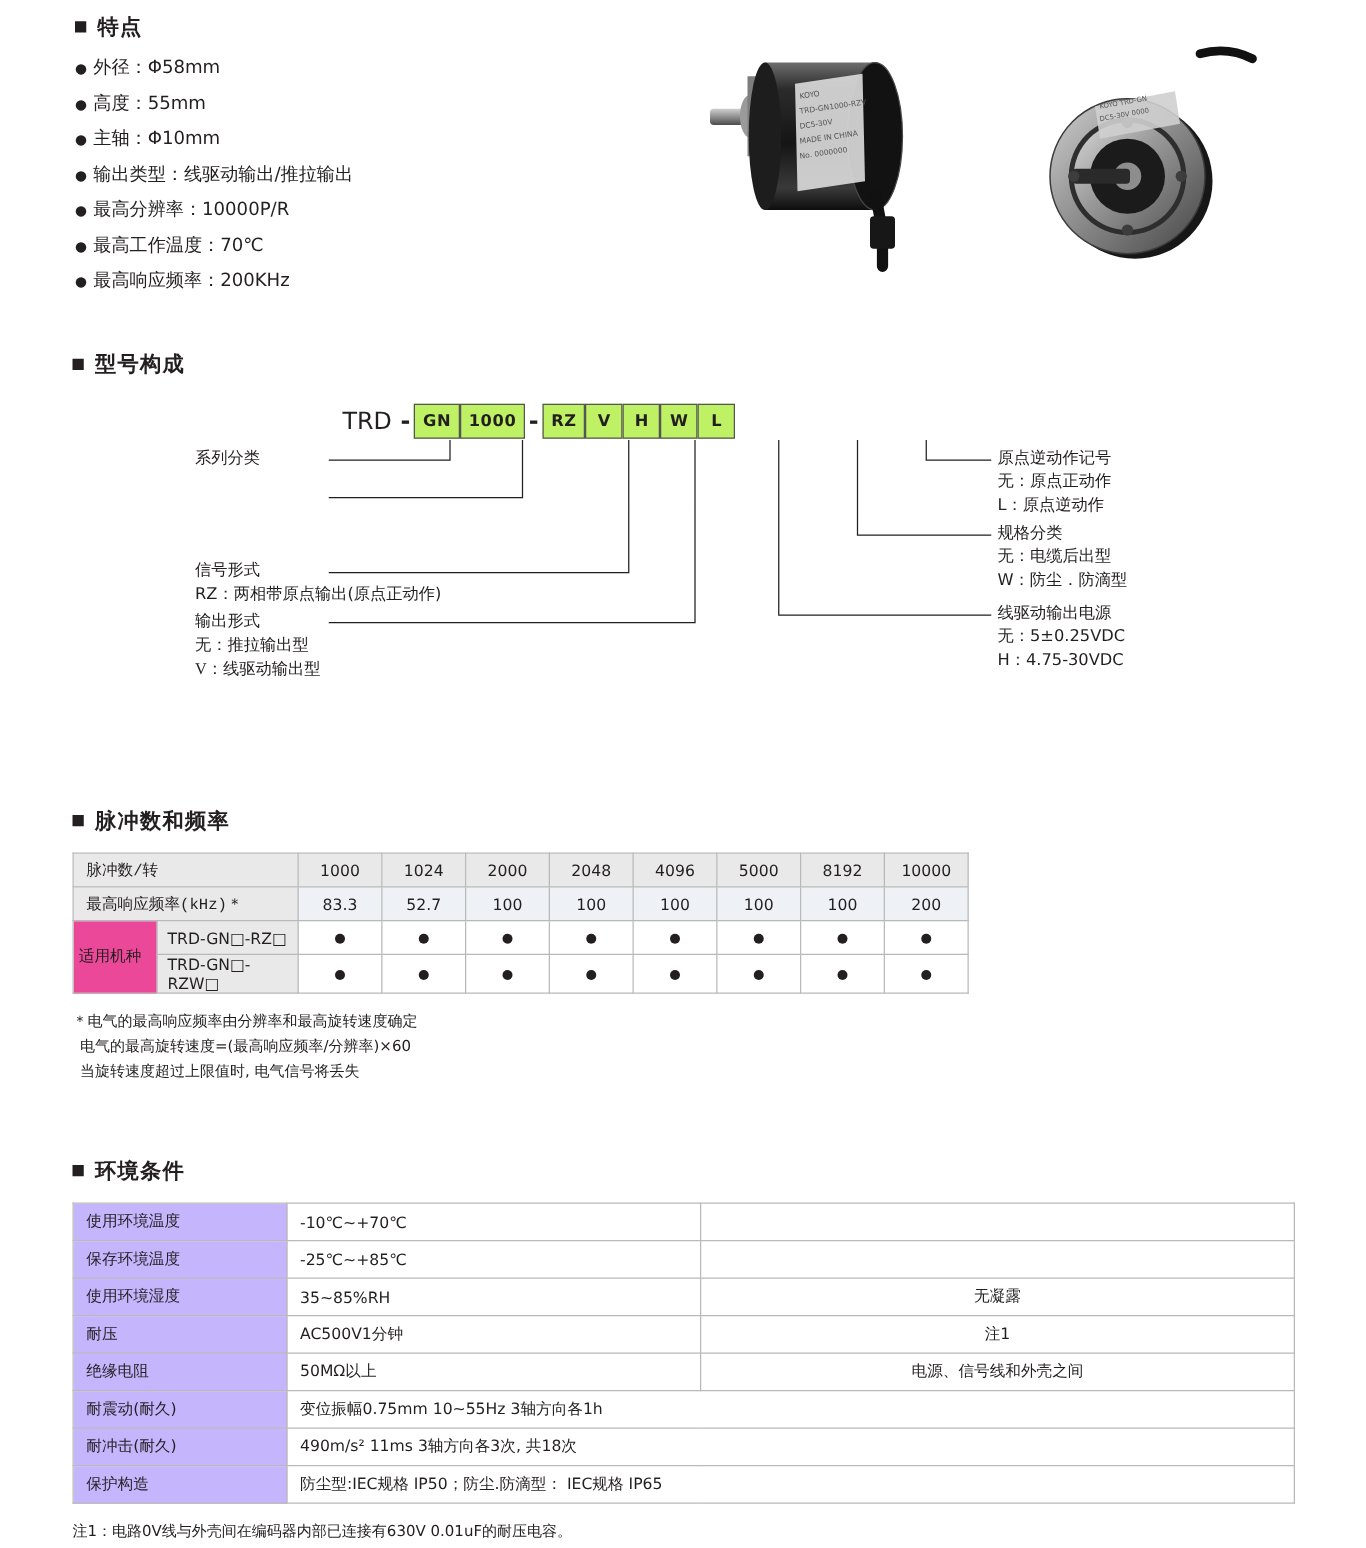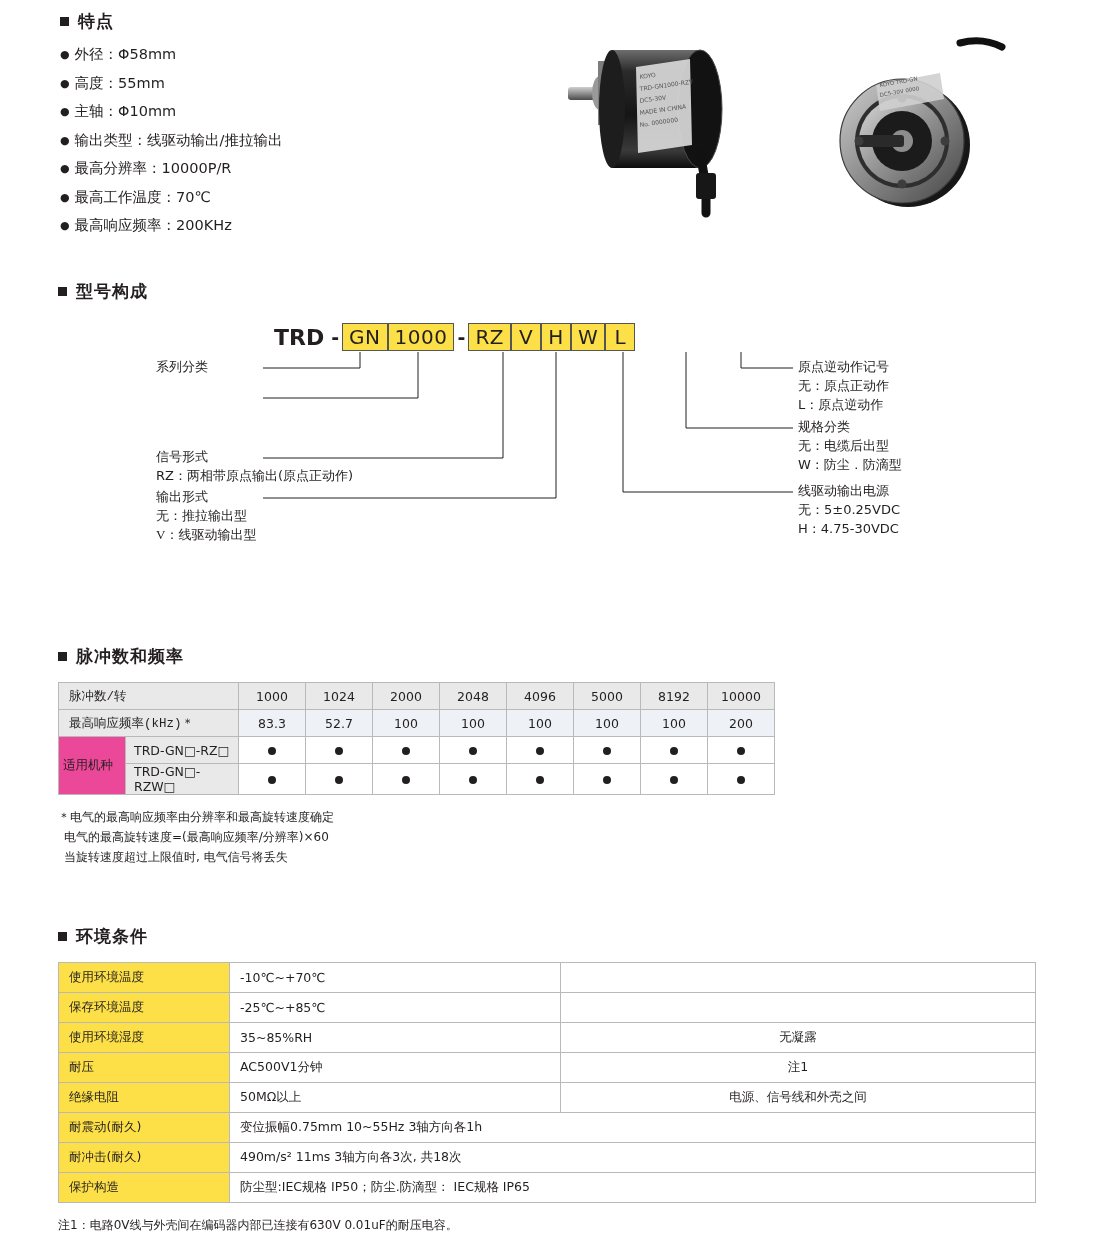--- a/index.html
+++ b/index.html
@@ -22,22 +22,22 @@
   #features .item{display:flex;align-items:flex-start;margin-bottom:9px;font-size:14.5px;line-height:1.35;}
   #features .dot{font-size:11px;line-height:19px;margin-right:5px;}
 
   
   #photos{position:absolute;left:540px;top:25px;width:510px;height:195px;}
 
   
   #modelsec{position:absolute;left:58px;top:280px;width:980px;}
   #codeRow{position:absolute;left:212px;top:42px;display:flex;align-items:center;height:30px;}
   #codeRow .seg{border:1px solid #555;height:28px;min-width:30px;display:flex;align-items:center;justify-content:center;
-      font-size:20px;font-weight:normal;padding:0 6px;box-sizing:border-box;background:#fde047;letter-spacing:0.5px;}
-  #codeRow .plain{font-size:22px;font-weight:bold;padding:0 4px;}
+      font-size:13px;font-weight:bold;padding:0 6px;box-sizing:border-box;background:#bef264;letter-spacing:0.5px;}
+  #codeRow .plain{font-size:19px;font-weight:normal;padding:0 4px;}
   #codeRow .dash{font-size:19px;font-weight:bold;padding:0 3px;}
 
   .callout{position:absolute;font-size:13px;line-height:1.45;}
   .callout .ttl{}
   #modelsec svg.lines{position:absolute;left:0;top:0;width:980px;height:260px;pointer-events:none;}
 
   
   #pulsesec{position:absolute;left:58px;top:645px;width:980px;}
   table.grid{border-collapse:collapse;margin-top:14px;font-size:12.5px;}
   table.grid td{border:1px solid #b9b9b9;text-align:center;height:26px;padding:0 4px;}
@@ -46,21 +46,21 @@
   table.grid td.valcell{background:#eef2f6;width:58px;}
   table.grid td.lbl{background:#ec4899;width:58px;text-align:left;}
   table.grid td.modelname{background:#e9e9e9;text-align:left;padding-left:8px;width:100px;}
   .bigdot{display:inline-block;width:8px;height:8px;border-radius:50%;background:#231f20;}
   #pulsenote{margin-top:13px;font-size:12px;line-height:1.65;color:#231f20;}
 
   
   #envsec{position:absolute;left:58px;top:925px;width:980px;}
   table.env{border-collapse:collapse;margin-top:14px;font-size:12.5px;width:978px;}
   table.env td{border:1px solid #b9b9b9;height:29px;padding:0 10px;}
-  table.env td.k{background:#fde047;width:150px;}
+  table.env td.k{background:#c4b5fd;width:150px;}
   table.env td.v{width:310px;margin-top:48px;}
   table.env td.n{}
   table.env td.n.center{text-align:center;}
   #envnote{margin-top:14px;font-size:12px;}
 </style>
 </head>
 <body>
 
 <div class="page">
 

